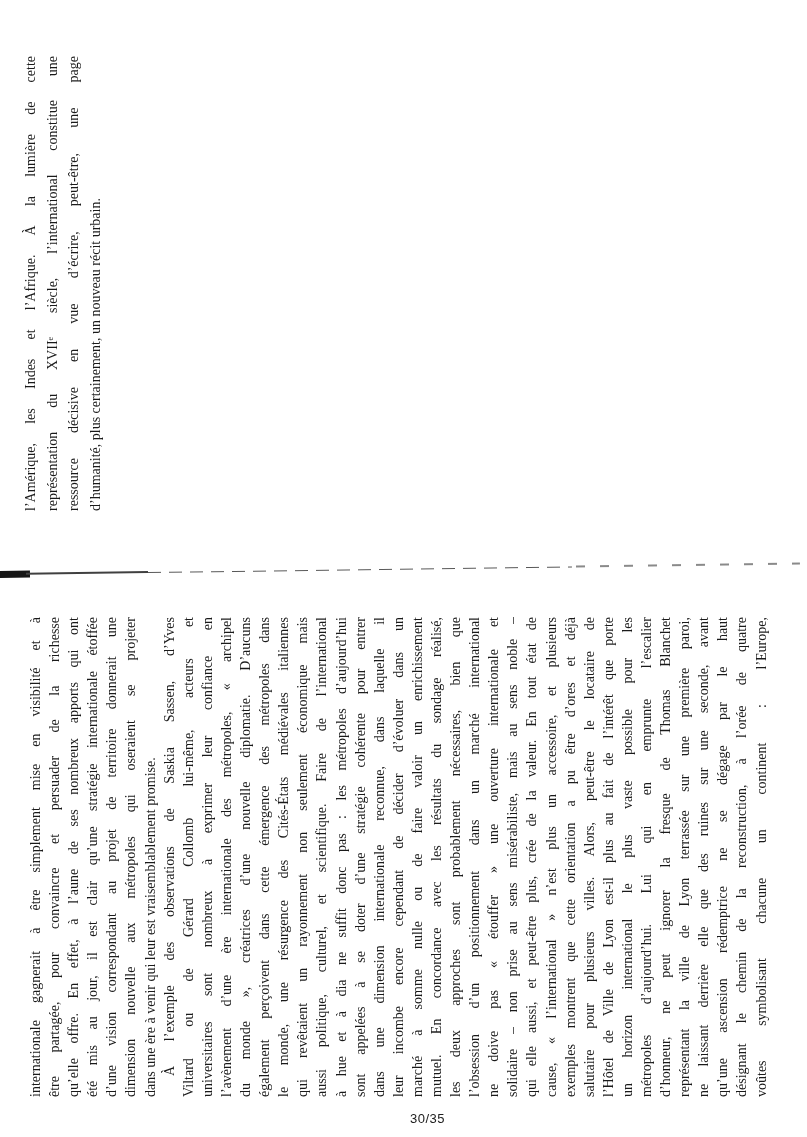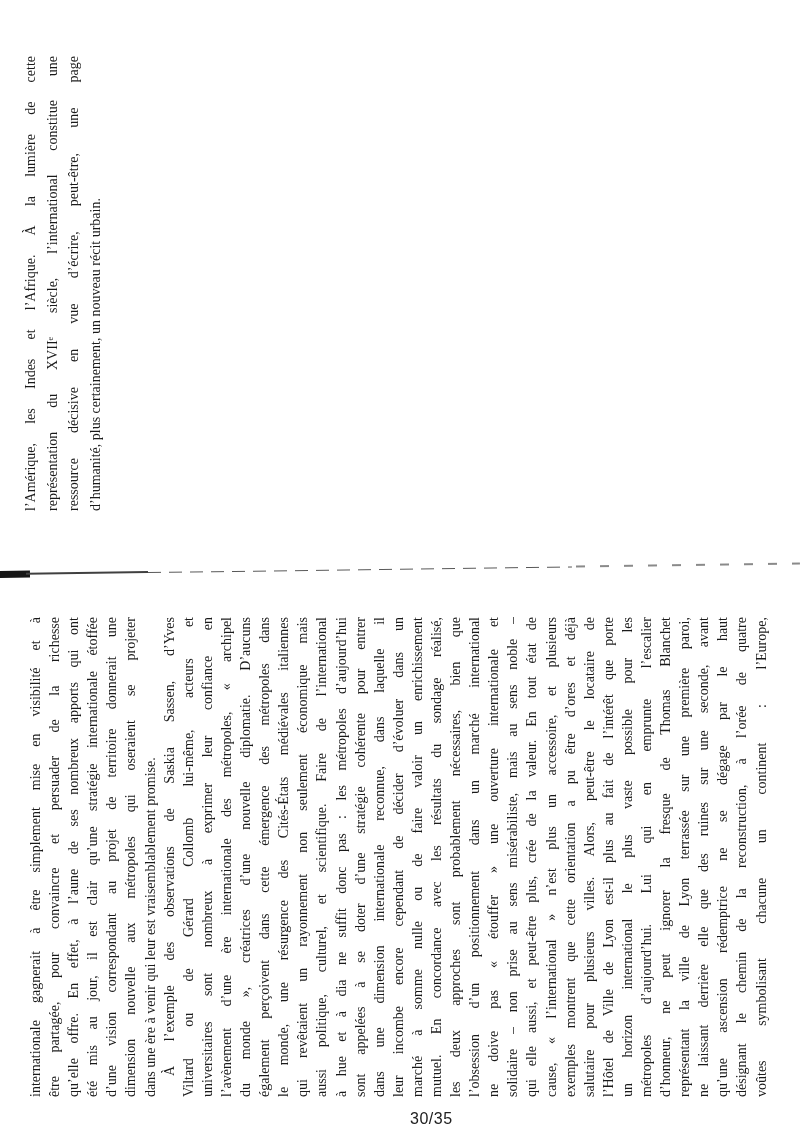--- a/index.html
+++ b/index.html
@@ -50,21 +50,21 @@
   }
   .crease .seg { position: absolute; }
   .crease .seg1 { left: 26px;  top: 2px;   width: 122px; height: 2px;   background: #404040; }
   .crease .seg2 { left: 148px; top: 2.5px; width: 424px; height: 1.6px;
     background: repeating-linear-gradient(90deg, #585858 0 13px, rgba(0,0,0,0) 13px 21px); }
   .crease .seg3 { left: 576px; top: 2px;   width: 224px; height: 1.6px;
     background: repeating-linear-gradient(90deg, #8a8a8a 0 9px, rgba(0,0,0,0) 9px 24px); }
   .page-indicator {
     position: absolute; left: 410px; top: 1110px;
     font-family: "Liberation Sans", sans-serif;
-    font-size: 16px; line-height: 18px;
+    font-size: 13px; line-height: 18px;
     color: #202020; letter-spacing: 0.5px;
   }
 </style>
 </head>
 <body>
 
 <div class="scan-page">
 
   <div class="rot-frame">
 

